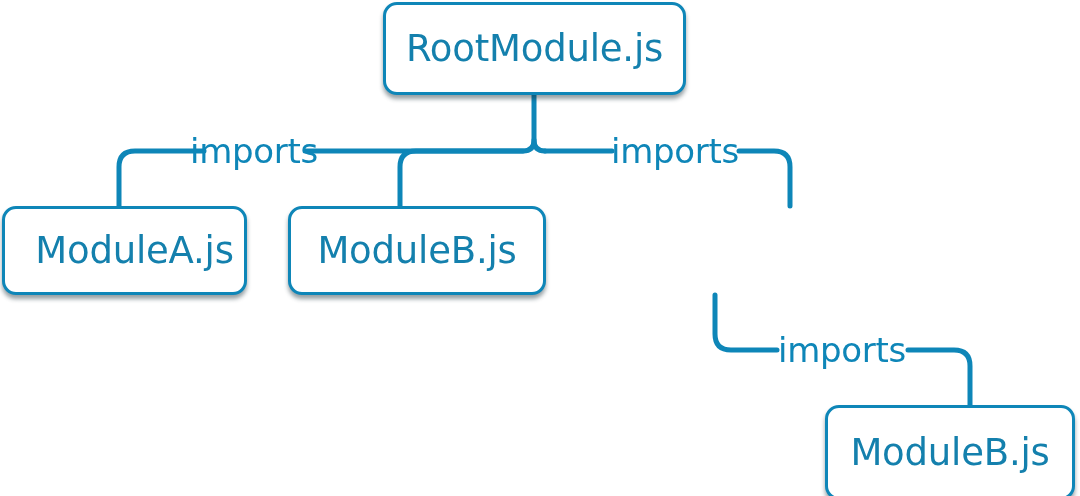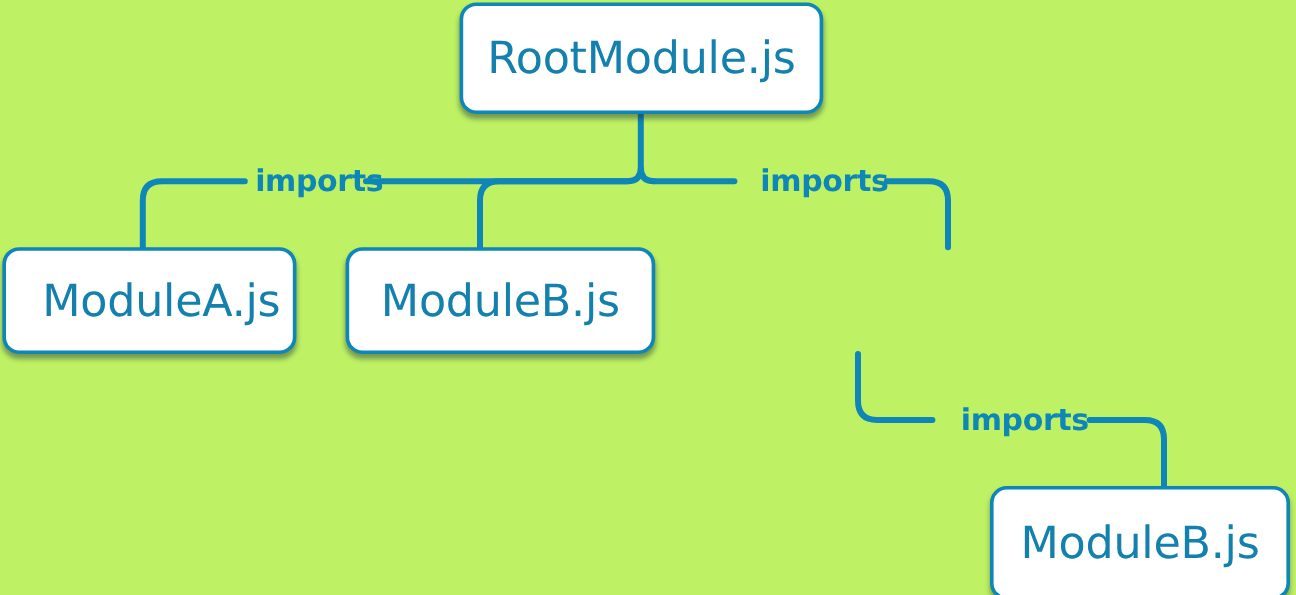--- a/index.html
+++ b/index.html
@@ -4,21 +4,21 @@
 <style>
   html, body {
     margin: 0;
     padding: 0;
     background: #4a6771;
   }
   #stage {
     position: relative;
     width: 1080px;
     height: 496px;
-    background: #bef264;
+    background: #ffffff;
     overflow: hidden;
     font-family: "DejaVu Sans", "Liberation Sans", sans-serif;
   }
   #edges {
     position: absolute;
     left: 0;
     top: 0;
     width: 1080px;
     height: 496px;
   }
@@ -36,26 +36,25 @@
   .node-label {
     color: #1480ad;
     font-size: 37px;
     font-weight: 400;
     letter-spacing: -0.2px;
     white-space: nowrap;
   }
   .edge-label {
     position: absolute;
     color: #0e86b8;
-    font-size: 25px;
-    font-weight: 700;
+    font-size: 34px;
+    font-weight: 400;
     white-space: nowrap;
     transform: translate(-50%, -50%);
     letter-spacing: -0.3px;
-    margin-left: 12px;
   }
 </style>
 </head>
 <body>
 
 <div id="stage">
 
   <svg id="edges" viewBox="0 0 1080 496" xmlns="http://www.w3.org/2000/svg">
     <g fill="none" stroke="#0e86b8" stroke-width="5" stroke-linecap="round" stroke-linejoin="round">
 

